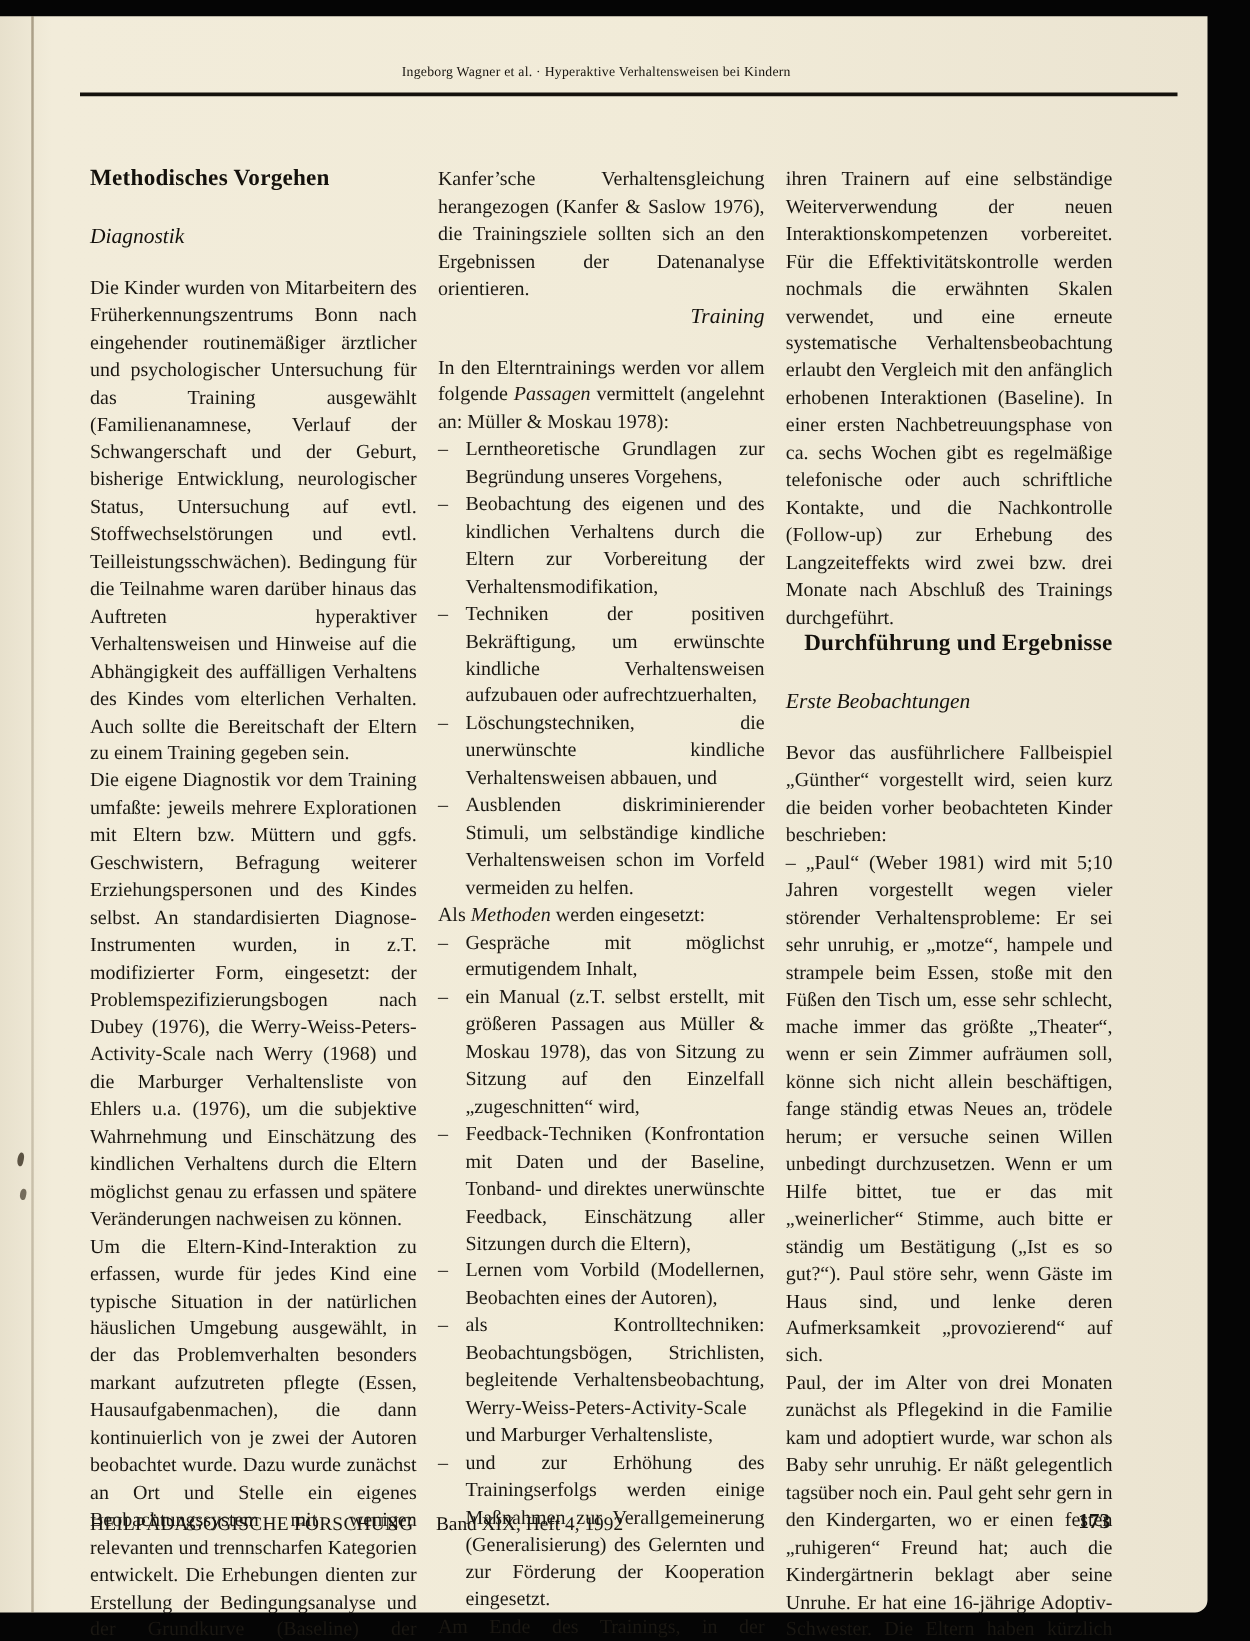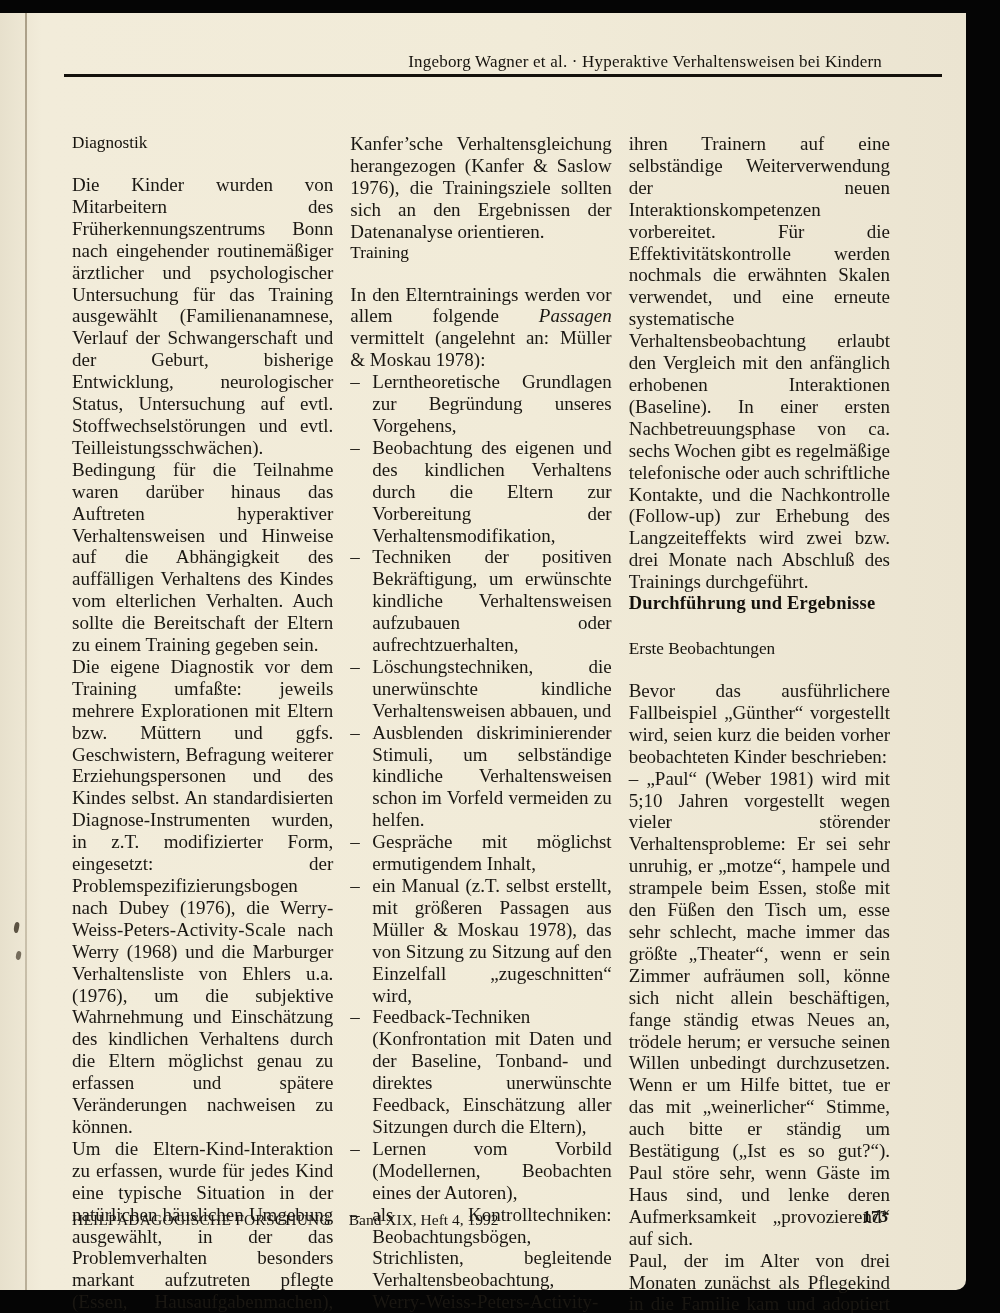--- a/index.html
+++ b/index.html
@@ -18,42 +18,42 @@
     background:linear-gradient(180deg,rgba(105,88,60,.50),rgba(105,88,60,.22) 60%,rgba(105,88,60,.40));
   }
   .artifact{
     position:absolute;width:5px;height:11px;background:#43392a;border-radius:50% 50% 40% 60%;
     transform:rotate(12deg);opacity:.85;
   }
   .artifact.a1{left:14px;top:909px;}
   .artifact.a2{left:16px;top:938px;height:9px;opacity:.7;}
   .running-head{
     position:absolute;top:39px;left:72px;width:810px;
-    text-align:right;font-size:17px;color:#17140f;letter-spacing:.2px;
+    text-align:center;font-size:11px;color:#17140f;letter-spacing:.2px;
   }
   .head-rule{
     position:absolute;top:61px;left:64px;width:878px;height:3px;background:#14110c;
   }
   .columns{
     position:absolute;top:120px;left:72px;width:818px;
     display:flex;gap:17px;color:#1a1712;
   }
   .col{flex:1;min-width:0;}
   .body-text{
-    font-size:19px;line-height:21.9px;text-align:justify;
+    font-size:16px;line-height:21.9px;text-align:justify;
     hyphens:auto;-webkit-hyphens:auto;
   }
   p.body-text{margin:0;}
   h2.section{
     font-size:18.5px;font-weight:bold;margin:0 0 25px 0;letter-spacing:.2px;color:#14110c;
   }
   h3.subsection{
-    font-size:17.2px;font-weight:normal;margin:0 0 21px 0;color:#14110c;
+    font-size:17.2px;font-weight:normal;font-style:italic;margin:0 0 21px 0;color:#14110c;
   }
-  .sp-lg{margin-top:38px;}
+  .sp-lg{margin-top:38px;text-align:right;}
   .li{display:flex;margin:0;}
   .li .marker{flex:none;width:22px;}
   .li .txt{flex:1;text-align:justify;hyphens:auto;-webkit-hyphens:auto;}
   .footer-row{
     position:absolute;top:1198px;left:72px;width:818px;font-size:15.5px;color:#17140f;
   }
   .footer-journal{letter-spacing:.2px;}
   .footer-issue{margin-left:14px;}
   .page-number{
     position:absolute;right:2px;top:-4px;font-size:17px;font-weight:bold;
@@ -66,20 +66,21 @@
   <div class="crease"></div>
   <div class="artifact a1"></div>
   <div class="artifact a2"></div>
 
   <div class="running-head">Ingeborg Wagner et al.  ·  Hyperaktive Verhaltensweisen bei Kindern</div>
   <div class="head-rule"></div>
 
   <div class="columns">
 
     <div class="col">
+      <h2 class="section">Methodisches Vorgehen</h2>
       <h3 class="subsection">Diagnostik</h3>
       <p class="body-text">Die Kinder wurden von Mitarbeitern des Früherkennungszentrums Bonn nach eingehender routinemäßiger ärztlicher und psychologischer Untersuchung für das Training ausgewählt (Familienanamnese, Verlauf der Schwangerschaft und der Geburt, bisherige Entwicklung, neurologischer Status, Untersuchung auf evtl. Stoffwechselstörungen und evtl. Teilleistungsschwächen). Bedingung für die Teilnahme waren darüber hinaus das Auftreten hyperaktiver Verhaltensweisen und Hinweise auf die Abhängigkeit des auffälligen Verhaltens des Kindes vom elterlichen Verhalten. Auch sollte die Bereitschaft der Eltern zu einem Training gegeben sein.</p>
       <p class="body-text">Die eigene Diagnostik vor dem Training umfaßte: jeweils mehrere Explorationen mit Eltern bzw. Müttern und ggfs. Geschwistern, Befragung weiterer Erziehungspersonen und des Kindes selbst. An standardisierten Diagnose-Instrumenten wurden, in z.T. modifizierter Form, eingesetzt: der Problemspezifizierungsbogen nach Dubey (1976), die Werry-Weiss-Peters-Activity-Scale nach Werry (1968) und die Marburger Verhaltensliste von Ehlers u.a. (1976), um die subjektive Wahrnehmung und Einschätzung des kindlichen Verhaltens durch die Eltern möglichst genau zu erfassen und spätere Veränderungen nachweisen zu können.</p>
       <p class="body-text">Um die Eltern-Kind-Interaktion zu erfassen, wurde für jedes Kind eine typische Situation in der natürlichen häuslichen Umgebung ausgewählt, in der das Problemverhalten besonders markant aufzutreten pflegte (Essen, Hausaufgabenmachen), die dann kontinuierlich von je zwei der Autoren beobachtet wurde. Dazu wurde zunächst an Ort und Stelle ein eigenes Beobachtungssystem mit wenigen relevanten und trennscharfen Kategorien entwickelt. Die Erhebungen dienten zur Erstellung der Bedingungsanalyse und der Grundkurve (Baseline) der Interaktionen und wurden nach dem Training zweimal wiederholt. Als Erklärungsmodell wurde die</p>
     </div>
 
     <div class="col">
       <p class="body-text">Kanfer’sche Verhaltensgleichung herangezogen (Kanfer &amp; Saslow 1976), die Trainingsziele sollten sich an den Ergebnissen der Datenanalyse orientieren.</p>
       <h3 class="subsection sp-lg">Training</h3>
       <p class="body-text"><span>In den Elterntrainings werden vor allem folgende </span><i>Passagen</i><span> vermittelt (angelehnt an: Müller &amp; Moskau 1978):</span></p>
@@ -96,20 +97,21 @@
           <span class="txt">Techniken der positiven Bekräftigung, um erwünschte kindliche Verhaltensweisen aufzubauen oder aufrechtzuerhalten,</span>
         </div>
       <div class="li body-text">
           <span class="marker">–</span>
           <span class="txt">Löschungstechniken, die unerwünschte kindliche Verhaltensweisen abbauen, und</span>
         </div>
       <div class="li body-text">
           <span class="marker">–</span>
           <span class="txt">Ausblenden diskriminierender Stimuli, um selbständige kindliche Verhaltensweisen schon im Vorfeld vermeiden zu helfen.</span>
         </div>
+      <p class="body-text"><span>Als </span><i>Methoden</i><span> werden eingesetzt:</span></p>
       <div class="li body-text">
           <span class="marker">–</span>
           <span class="txt">Gespräche mit möglichst ermutigendem Inhalt,</span>
         </div>
       <div class="li body-text">
           <span class="marker">–</span>
           <span class="txt">ein Manual (z.T. selbst erstellt, mit größeren Passagen aus Müller &amp; Moskau 1978), das von Sitzung zu Sitzung auf den Einzelfall „zugeschnitten“ wird,</span>
         </div>
       <div class="li body-text">
           <span class="marker">–</span>

